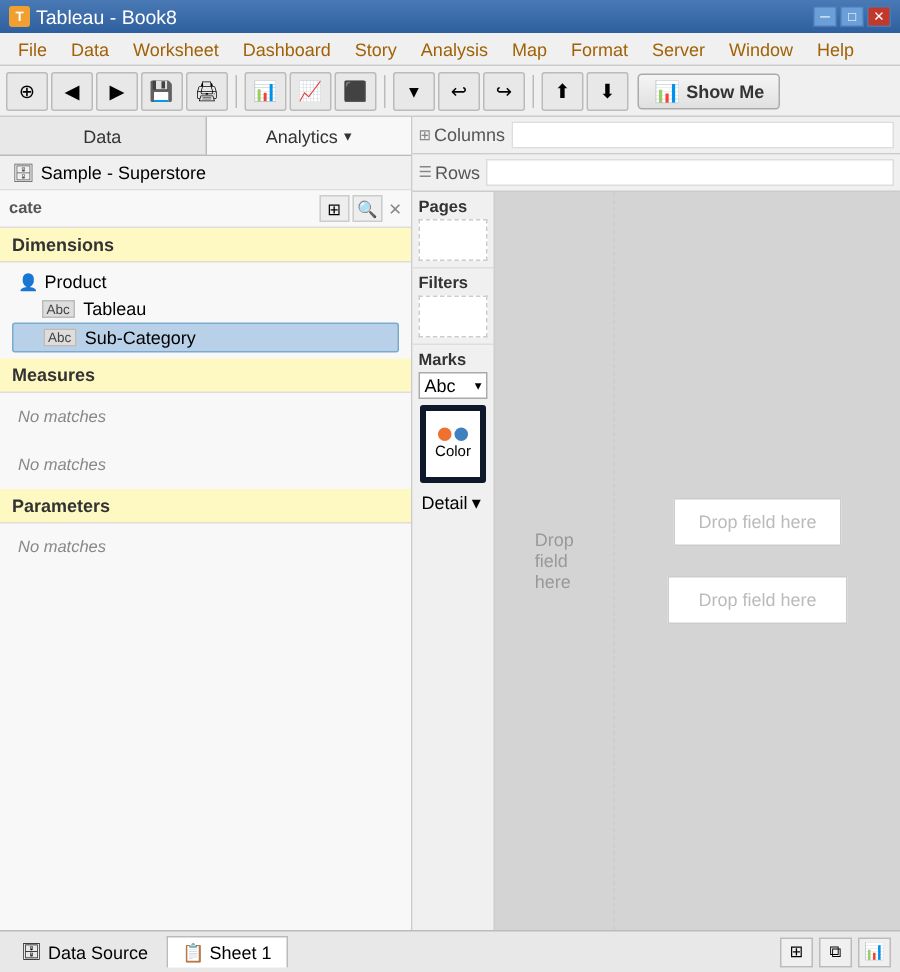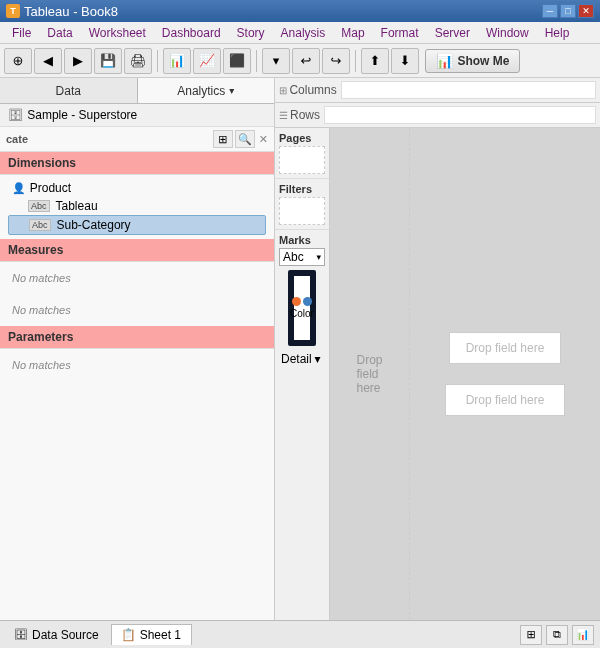--- a/index.html
+++ b/index.html
@@ -24,21 +24,21 @@
 
     
     .menu-bar {
       background: #f0f0f0;
       height: 22px;
       display: flex;
       align-items: center;
       padding: 0 4px;
       border-bottom: 1px solid #ccc;
     }
-    .menu-item { padding: 2px 8px; font-size: 12px; color: #701a75; cursor: pointer; }
+    .menu-item { padding: 2px 8px; font-size: 12px; color: #a16207; cursor: pointer; }
 
     
     .toolbar {
       background: #f0f0f0;
       height: 34px;
       display: flex;
       align-items: center;
       padding: 0 4px;
       gap: 2px;
       border-bottom: 1px solid #ccc;
@@ -127,21 +127,21 @@
     .search-x { color: #888; cursor: pointer; font-size: 11px; }
     .search-icons { display: flex; gap: 2px; }
     .search-icon-btn { width: 20px; height: 18px; display: flex; align-items: center; justify-content: center; cursor: pointer; font-size: 11px; border: 1px solid #ccc; background: #eee; }
 
     
     .section-header {
       padding: 4px 8px;
       font-size: 11px;
       font-weight: bold;
       color: #333;
-      background: #fca5a5;
+      background: #fef9c3;
       border-bottom: 1px solid #ddd;
       display: flex; align-items: center; justify-content: space-between;
     }
     .section-content { padding: 2px 0; }
     .field-group { padding: 2px 8px; }
     .field-parent { display: flex; align-items: center; gap: 4px; padding: 2px 4px; }
     .field-parent-icon { font-size: 11px; color: #555; }
     .field-item { display: flex; align-items: center; gap: 4px; padding: 2px 4px 2px 20px; }
     .field-type { font-size: 9px; color: #444; background: #ddd; border: 1px solid #bbb; padding: 0 2px; margin-right: 2px; }
     .field-item.selected {
@@ -384,21 +384,21 @@
         </div>
 
         <div class="side-panel-section" style="flex:1; border-bottom:none;">
           <div class="side-panel-title">Marks</div>
 
           <div style="display:flex; align-items:center; background:white; border:1px solid #aaa; margin:2px 0; padding:1px 3px; font-size:11px; cursor:pointer;">
             <span>Abc</span>
             <span style="margin-left:auto; font-size:9px;">▾</span>
           </div>
 
-          <div style="display:flex; flex-direction:column; align-items:center; margin:4px auto; background:white; border:6px solid #0f172a; border-radius:2px; padding:21px 2px; width:28px; cursor:pointer;">
+          <div style="display:flex; flex-direction:column; align-items:center; margin:4px auto; background:white; border:4px solid #0f172a; border-radius:2px; padding:11px 2px; width:44px; cursor:pointer;">
             <div style="display:flex; gap:2px;">
               <div style="width:9px;height:9px;border-radius:50%;background:#f07030;"></div>
               <div style="width:9px;height:9px;border-radius:50%;background:#4080c0;"></div>
             </div>
             <span style="font-size:10px; margin-top:2px;">Color</span>
           </div>
 
           <div style="font-size:10px; text-align:left; cursor:pointer; padding:2px;">
             <span>Detail</span>
             <span>▾</span>

